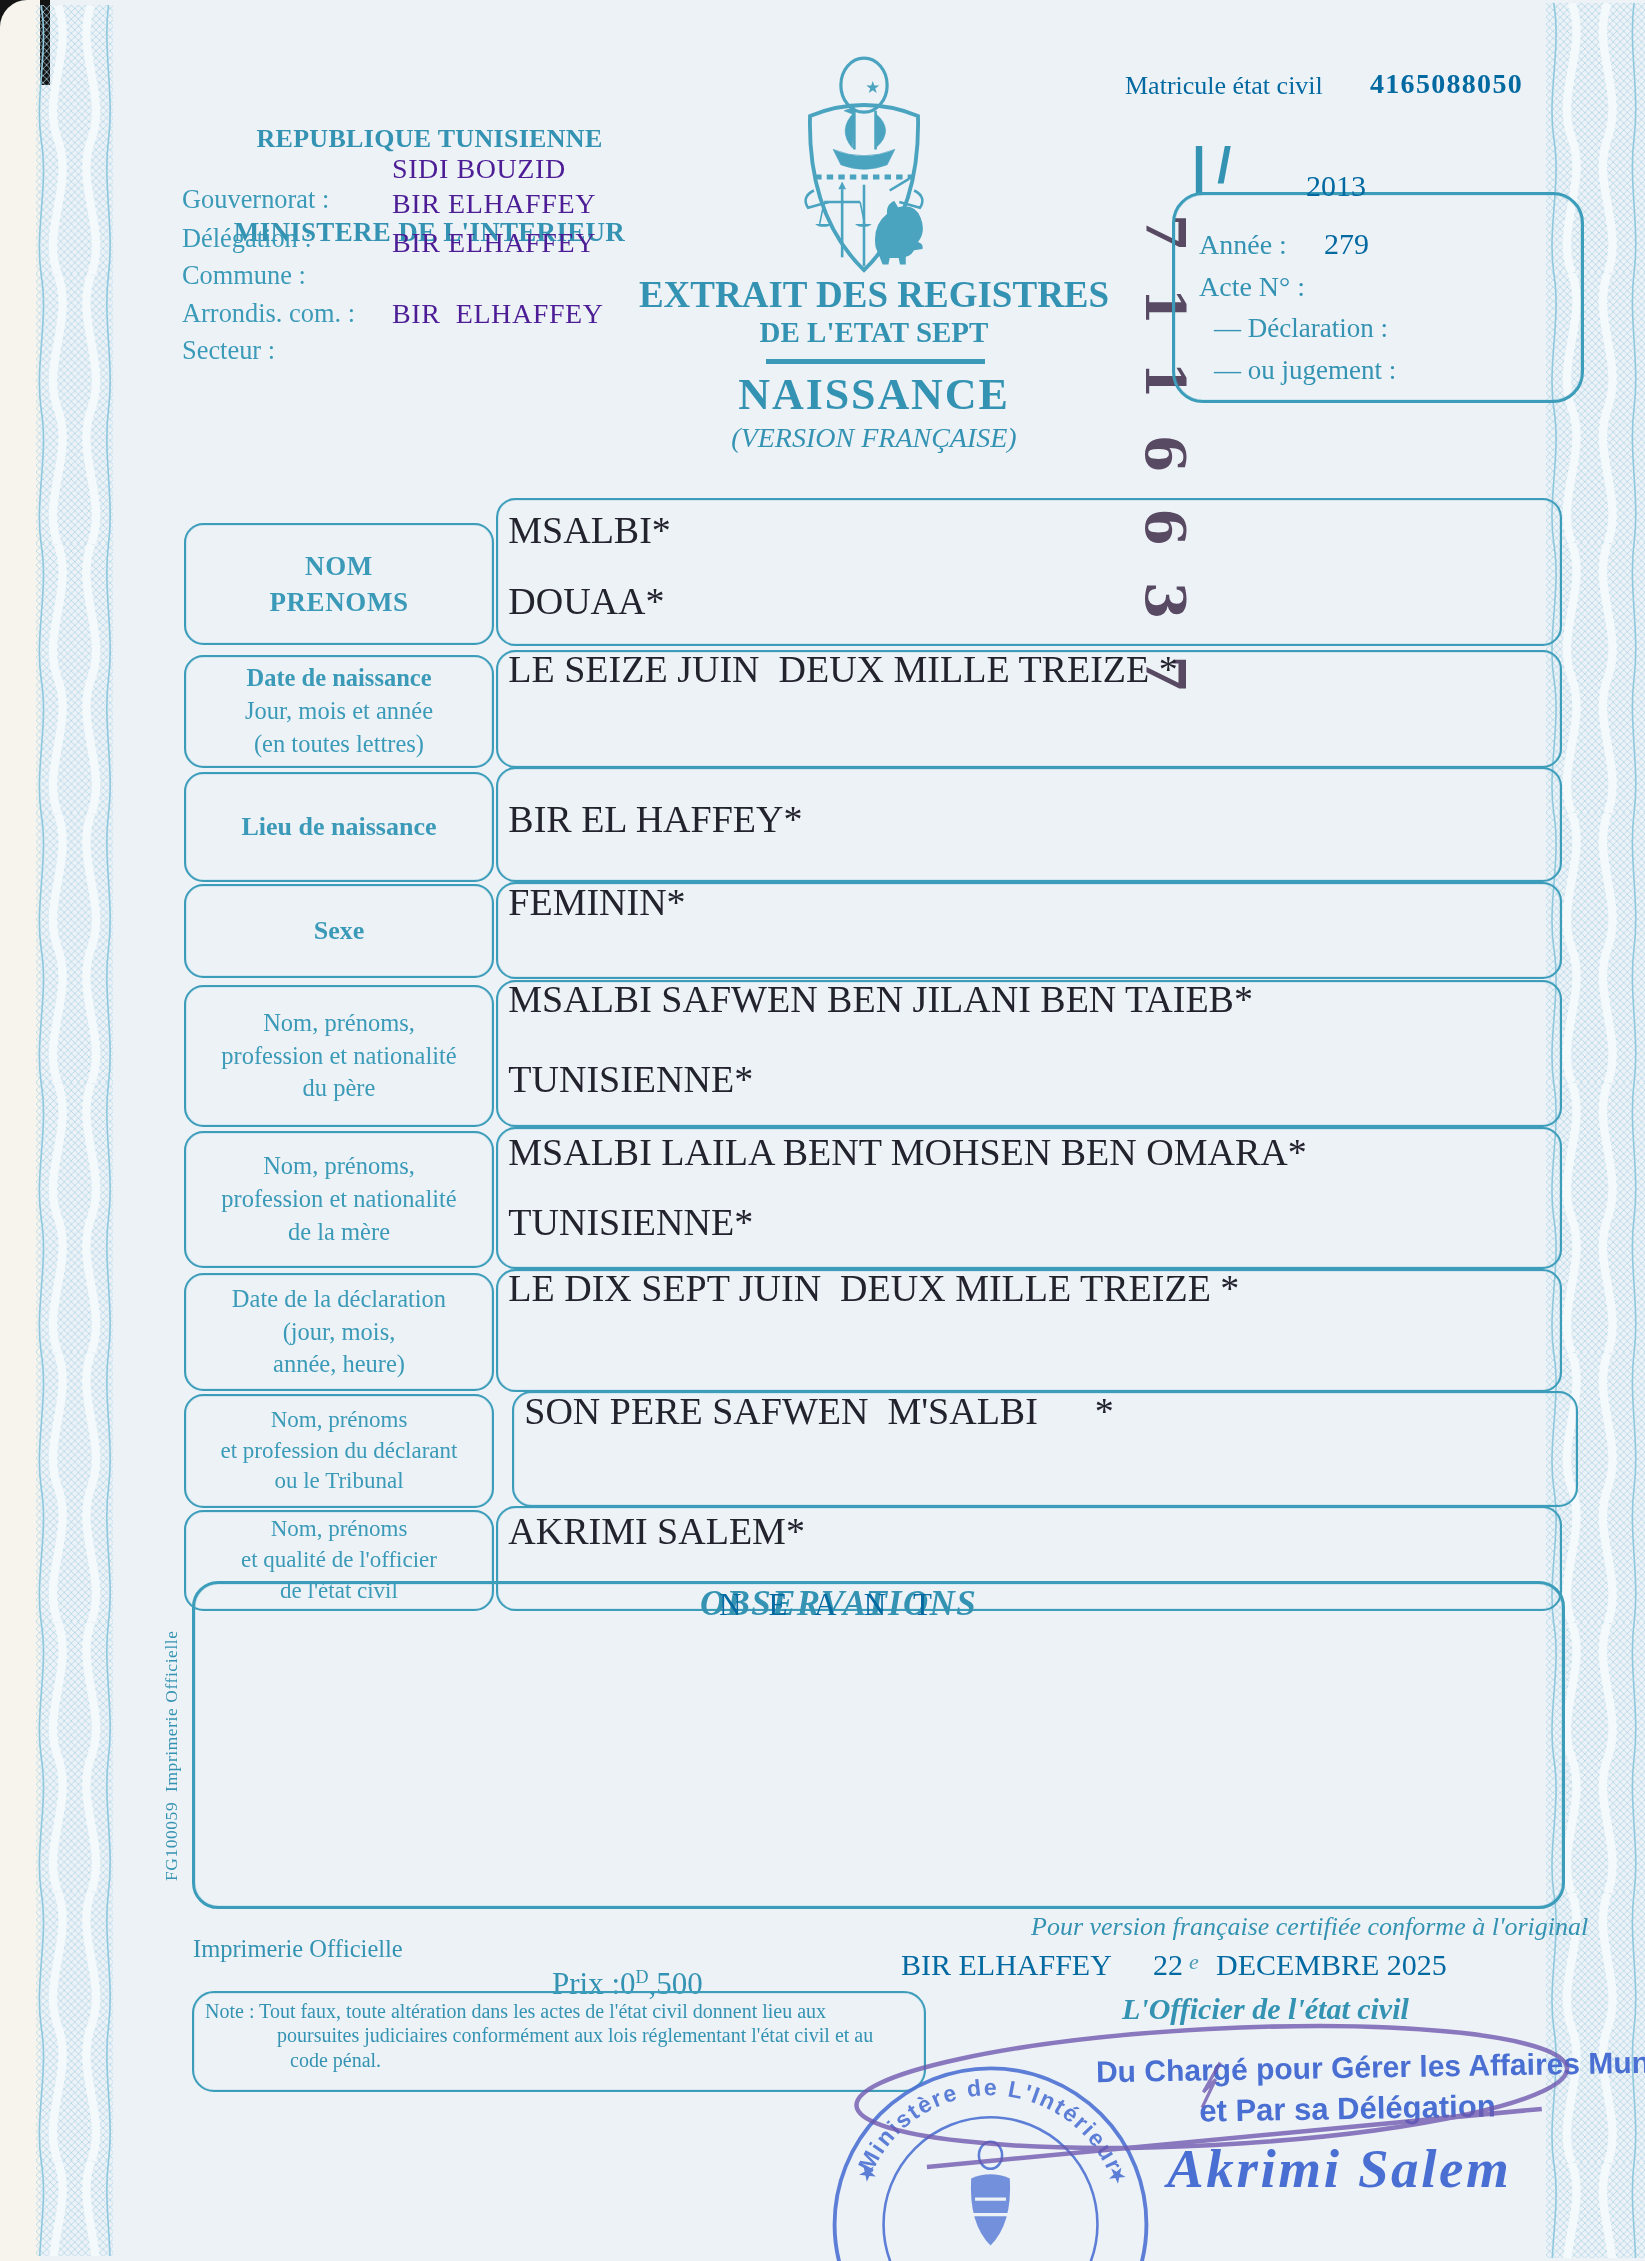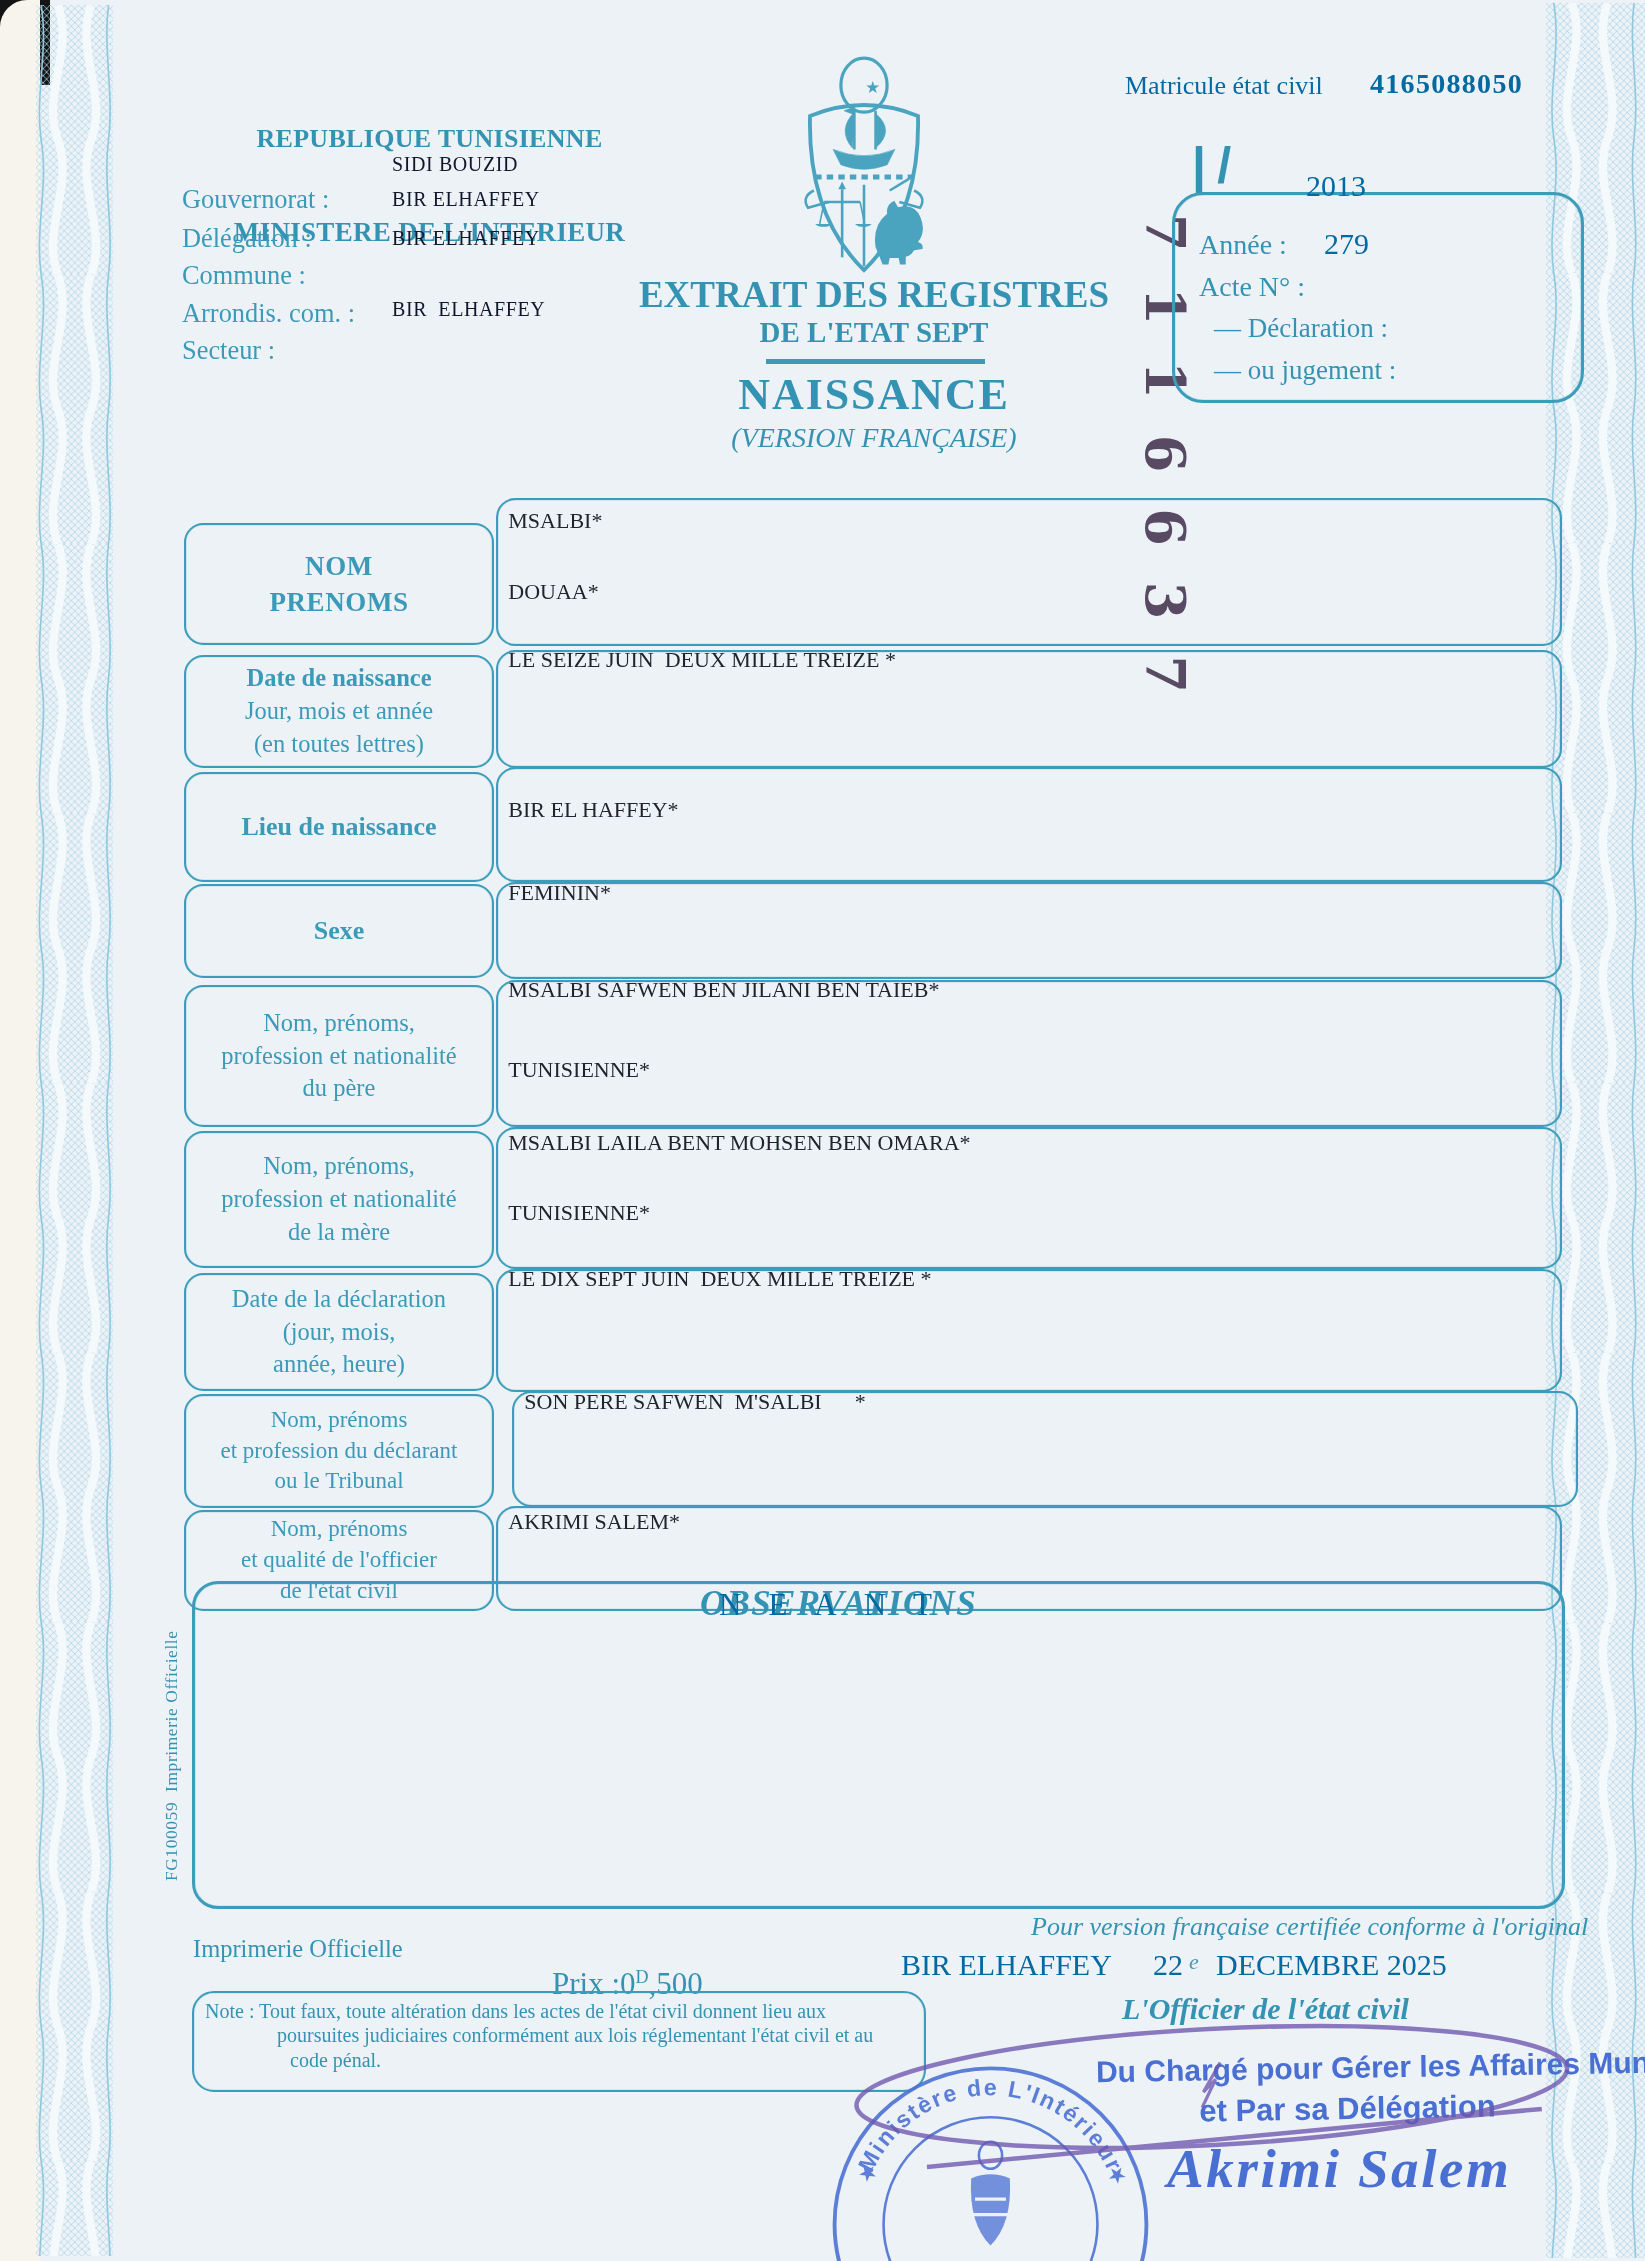--- a/index.html
+++ b/index.html
@@ -9,23 +9,23 @@
   .teal{color:#3493b2}
   .ink{color:#0369a1}
   .b{font-weight:bold}
   .it{font-style:italic}
   .ctr{text-align:center}
   .box{position:absolute;border:2.6px solid #3c9dba;border-radius:19.3px;
        box-shadow:inset 0 0 0 0.6px rgba(60,157,186,.28);}
   .lblbox{display:flex;flex-direction:column;justify-content:center;align-items:center;
           color:#3a9ab8;text-align:center;line-height:1.34;}
   .lblbox span{display:block;}
-  .valline{position:absolute;left:10.3px;font-size:22px;color:#23232e;white-space:pre;}
+  .valline{position:absolute;left:10.3px;font-size:38px;color:#23232e;white-space:pre;}
   .adm{font-size:26.4px;color:#3a9ab8;}
-  .admv{font-size:20px;color:#0f172a;letter-spacing:0.6px;}
+  .admv{font-size:28px;color:#4c1d95;letter-spacing:0.6px;}
   .stampblue{color:#4a6fd2;font-family:"Liberation Sans","DejaVu Sans",sans-serif;}
   .underpaper{position:absolute;left:0;top:0;width:40px;height:2261px;background:#f7f4ee;border-top-left-radius:27px;}
   .scancorner{position:absolute;left:0;top:0;width:50px;height:85px;background:#141414;}
 </style>
 </head>
 <body>
 
 <div id="page">
 
   <div class="scancorner"></div>

